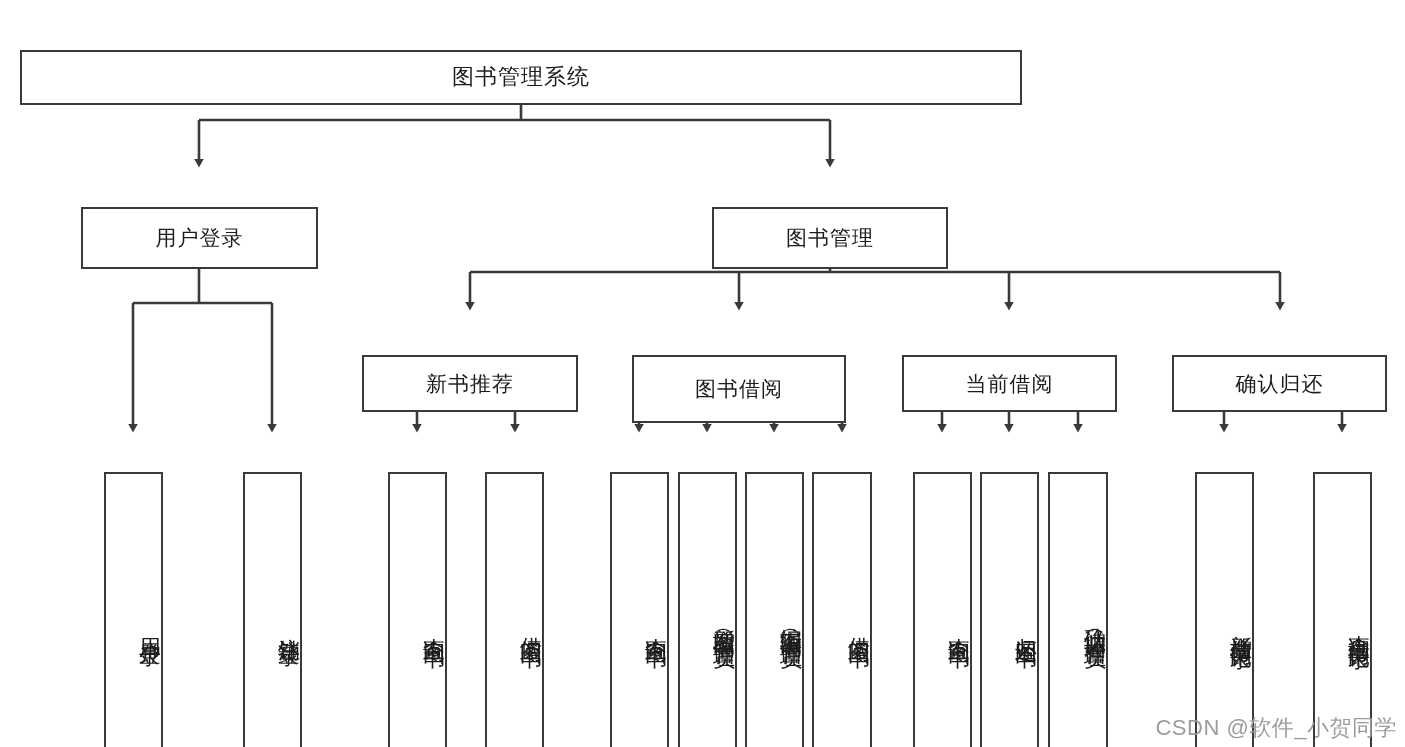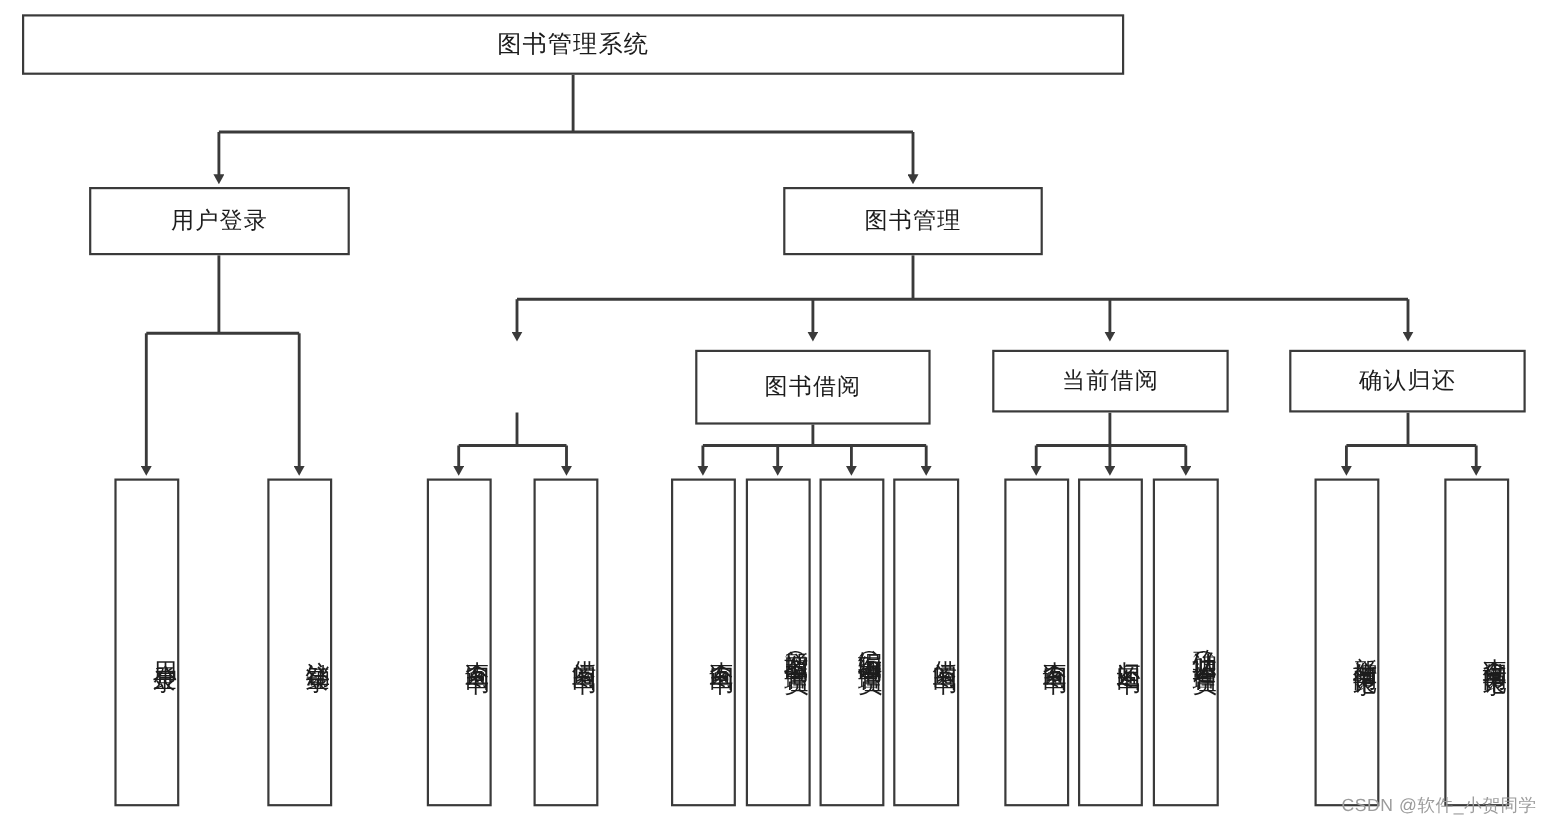--- a/index.html
+++ b/index.html
@@ -28,20 +28,21 @@
   .node {
     position: absolute;
     box-sizing: border-box;
     background: #ffffff;
     border: 2.5px solid #3a3a3a;
     display: flex;
     align-items: center;
     justify-content: center;
     color: #1c1c1c;
     z-index: 2;
+    margin-top: 37px;
   }
   .node.horiz {
     font-size: 21px;
     letter-spacing: 1px;
     line-height: 1.2;
   }
   .node.root {
     font-size: 22px;
   }
   .node.vert {
@@ -57,21 +58,21 @@
   .node.vert.tall {
     padding-top: 4px;
   }
   .label {
     white-space: pre;
   }
   .watermark {
     position: absolute;
     right: 8px;
     bottom: 4px;
-    font-size: 16px;
+    font-size: 22px;
     color: #9c9c9c;
     letter-spacing: 0.5px;
     z-index: 5;
     white-space: pre;
   }
 </style>
 </head>
 <body>
 
 <div id="canvas">
@@ -130,20 +131,23 @@
     <span class="label">图书管理系统</span>
   </div>
 
   <div class="node horiz" style="left:81px; top:170px; width:237px; height:62px;">
     <span class="label">用户登录</span>
   </div>
   <div class="node horiz" style="left:712px; top:170px; width:236px; height:62px;">
     <span class="label">图书管理</span>
   </div>
 
+  <div class="node horiz" style="left:362px; top:318px; width:216px; height:57px;">
+    <span class="label">新书推荐</span>
+  </div>
   <div class="node horiz" style="left:632px; top:318px; width:214px; height:68px;">
     <span class="label">图书借阅</span>
   </div>
   <div class="node horiz" style="left:902px; top:318px; width:215px; height:57px;">
     <span class="label">当前借阅</span>
   </div>
   <div class="node horiz" style="left:1172px; top:318px; width:215px; height:57px;">
     <span class="label">确认归还</span>
   </div>
 

